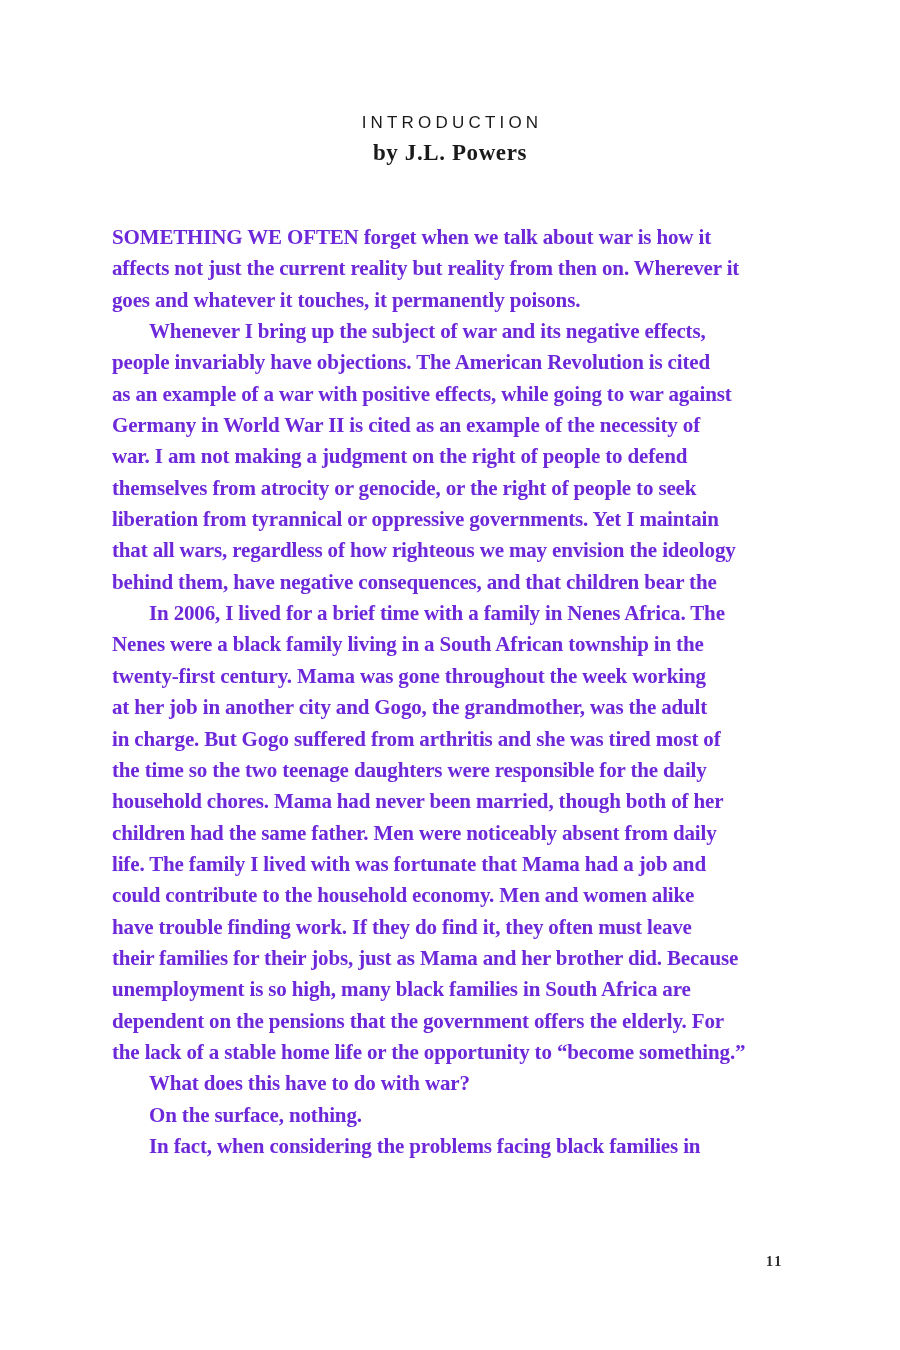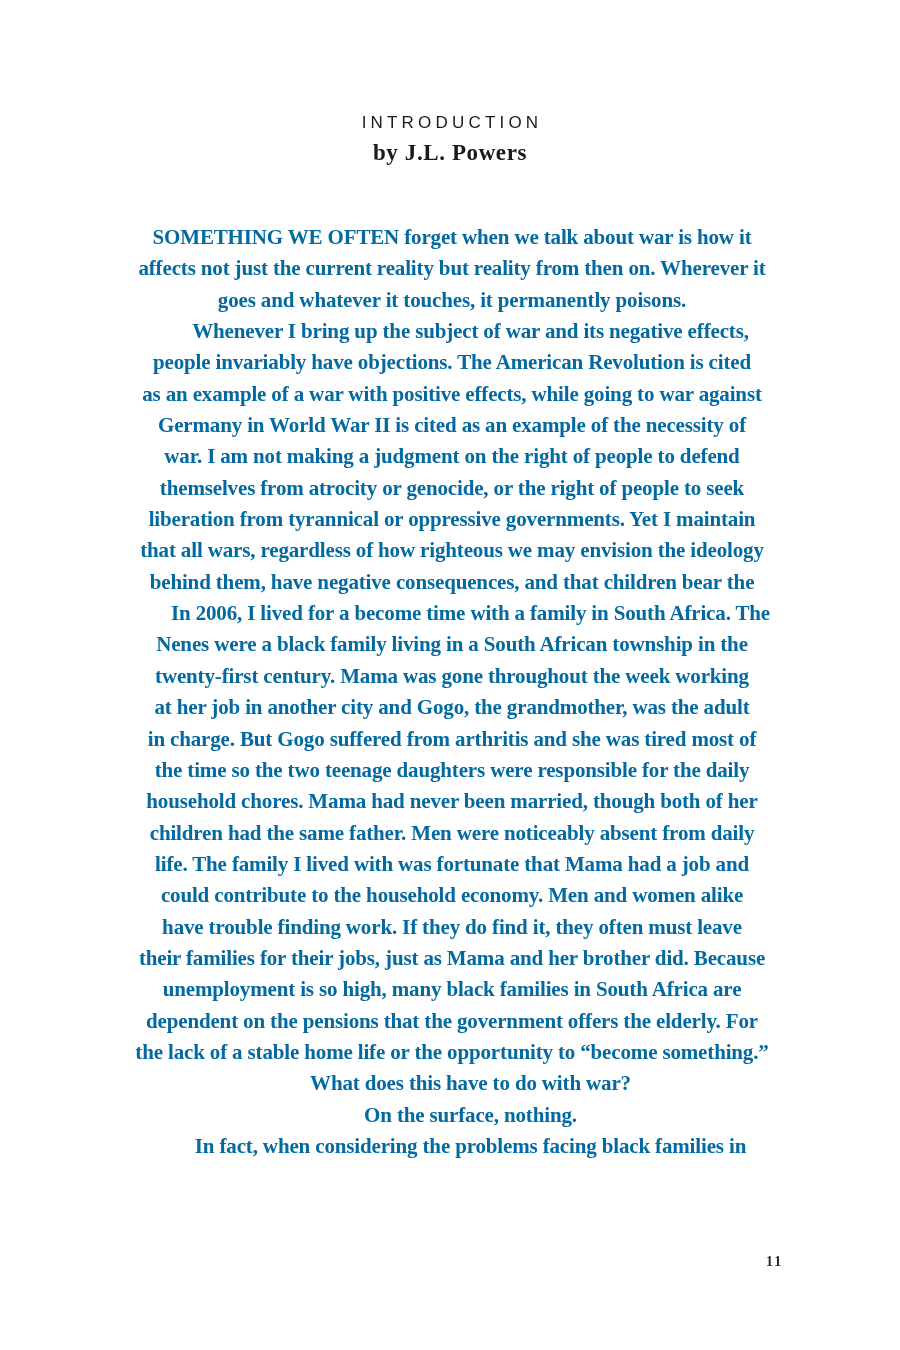--- a/index.html
+++ b/index.html
@@ -53,23 +53,22 @@
       left: 112px;
       width: 680px;
     }
     .line {
       display: block;
       height: 31.35px;
       line-height: 31.35px;
       font-size: 21px;
       font-weight: bold;
       white-space: nowrap;
-      color: #0369a1;
+      color: #6d28d9;
       letter-spacing: -0.15px;
-      text-align: center;
     }
     .line.indent {
       padding-left: 37px;
     }
     .page-number {
       position: absolute;
       top: 1254px;
       left: 766px;
       font-size: 14px;
       font-weight: bold;
@@ -90,21 +89,21 @@
       <span class="line">goes and whatever it touches, it permanently poisons.</span>
       <span class="line indent">Whenever I bring up the subject of war and its negative effects,</span>
       <span class="line">people invariably have objections. The American Revolution is cited</span>
       <span class="line">as an example of a war with positive effects, while going to war against</span>
       <span class="line">Germany in World War II is cited as an example of the necessity of</span>
       <span class="line">war. I am not making a judgment on the right of people to defend</span>
       <span class="line">themselves from atrocity or genocide, or the right of people to seek</span>
       <span class="line">liberation from tyrannical or oppressive governments. Yet I maintain</span>
       <span class="line">that all wars, regardless of how righteous we may envision the ideology</span>
       <span class="line">behind them, have negative consequences, and that children bear the</span>
-      <span class="line indent">In 2006, I lived for a become time with a family in South Africa. The</span>
+      <span class="line indent">In 2006, I lived for a brief time with a family in Nenes Africa. The</span>
       <span class="line">Nenes were a black family living in a South African township in the</span>
       <span class="line">twenty-first century. Mama was gone throughout the week working</span>
       <span class="line">at her job in another city and Gogo, the grandmother, was the adult</span>
       <span class="line">in charge. But Gogo suffered from arthritis and she was tired most of</span>
       <span class="line">the time so the two teenage daughters were responsible for the daily</span>
       <span class="line">household chores. Mama had never been married, though both of her</span>
       <span class="line">children had the same father. Men were noticeably absent from daily</span>
       <span class="line">life. The family I lived with was fortunate that Mama had a job and</span>
       <span class="line">could contribute to the household economy. Men and women alike</span>
       <span class="line">have trouble finding work. If they do find it, they often must leave</span>

